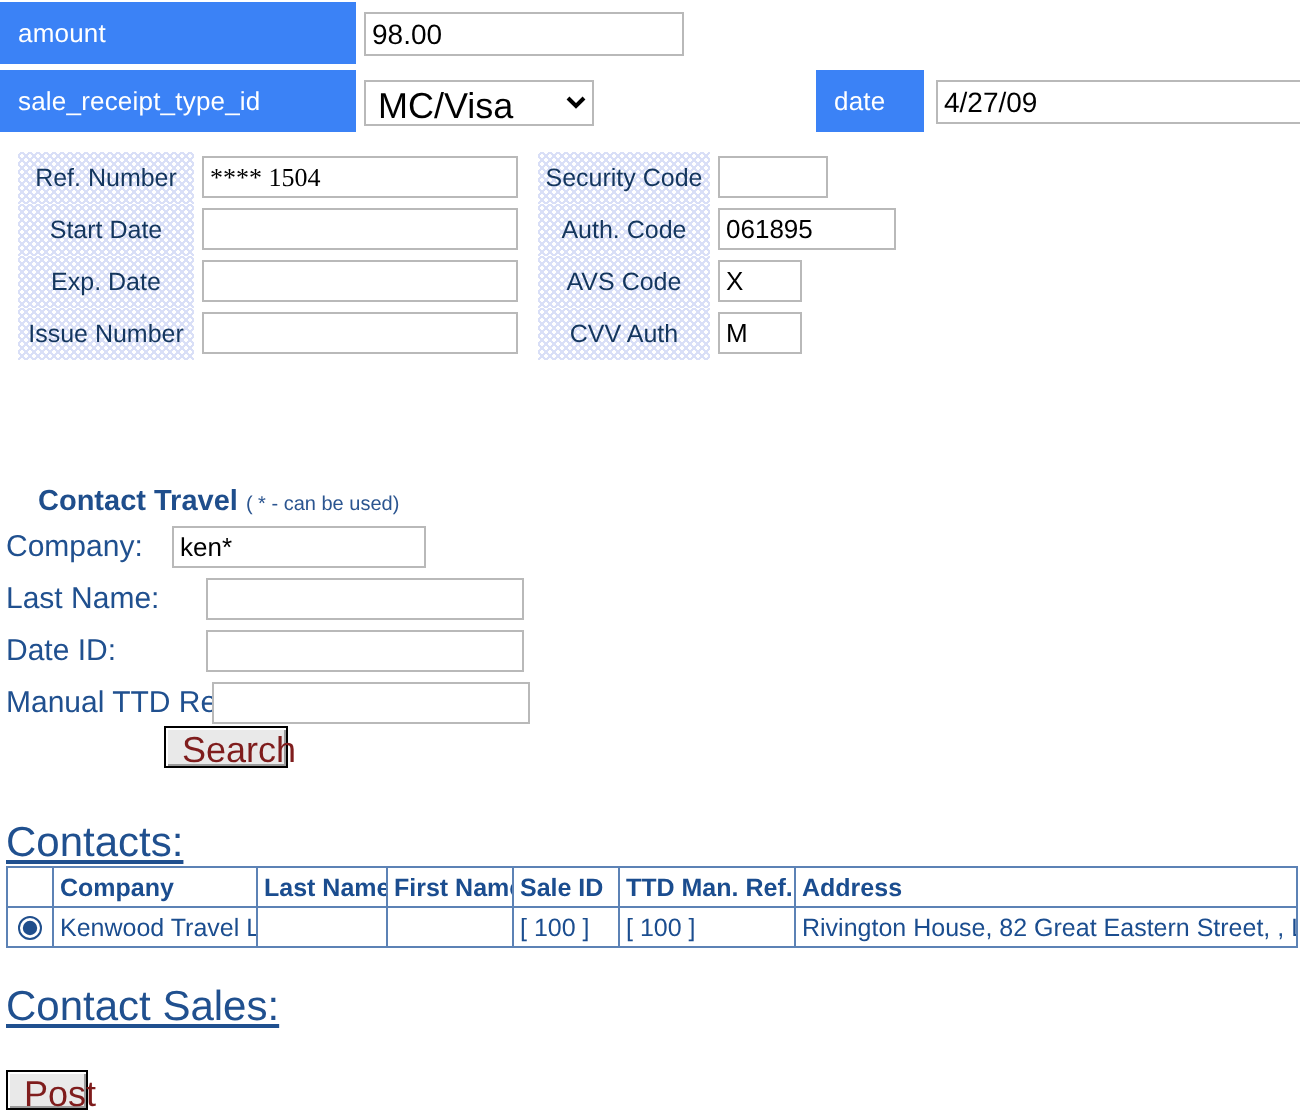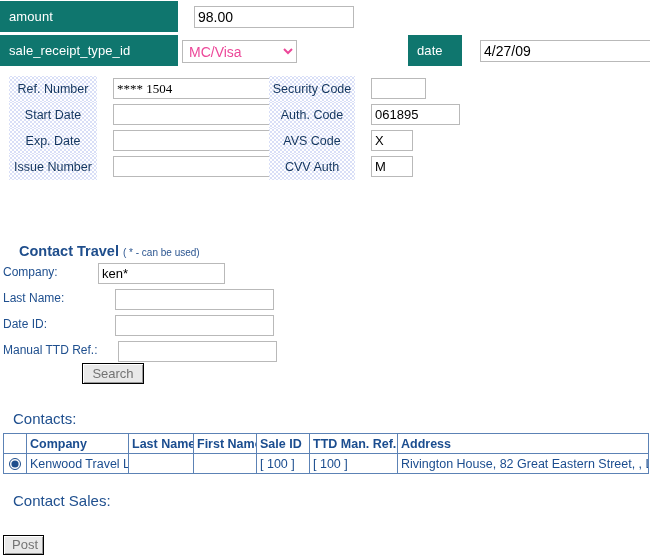--- a/index.html
+++ b/index.html
@@ -11,21 +11,21 @@
     width: 650px;
     height: 557px;
     overflow: hidden;
     font-family: "Liberation Sans", sans-serif;
     font-size: 13px;
     color: #1f3f6e;
     position: relative;
   }
   .banner-label {
     position: absolute;
-    background: #0f766e;
+    background: #3b82f6;
     color: #ffffff;
     font-size: 13px;
     font-family: "Liberation Sans", sans-serif;
     display: flex;
     align-items: center;
     padding-left: 9px;
     box-sizing: border-box;
     height: 31px;
     letter-spacing: 0.1px;
   }
@@ -33,28 +33,27 @@
   .txt {
     font-family: "Liberation Sans", sans-serif;
     font-size: 13px;
     color: #000000;
     border: 1px solid #b9b9b9;
     background: #ffffff;
     box-sizing: border-box;
     padding: 1px 3px;
     outline: none;
     height: 21px;
-    margin-left: 12px;
   }
   .txt.big { height: 22px; font-size: 14px; }
 
   select.sel {
     font-family: "Liberation Sans", sans-serif;
-    font-size: 14px;
-    color: #ec4899;
+    font-size: 18px;
+    color: #000000;
     border: 1px solid #b9b9b9;
     background: #ffffff;
     box-sizing: border-box;
     height: 23px;
     padding: 1px 2px;
     outline: none;
   }
 
   
   .plabel {
@@ -88,46 +87,47 @@
     white-space: nowrap;
   }
   .cs-heading .hint {
     font-weight: normal;
     font-size: 10px;
     color: #2b5590;
   }
   .cs-label {
     position: absolute;
     left: 3px;
-    font-size: 12px;
+    font-size: 15px;
     color: #20508f;
     font-family: "Liberation Sans", sans-serif;
     white-space: nowrap;
   }
 
   .btn {
     position: absolute;
     font-family: "Liberation Sans", sans-serif;
-    font-size: 13px;
-    color: #737373;
+    font-size: 18px;
+    color: #7f1d1d;
     background: #e9e9e9;
     border: 1px solid #000000;
     box-shadow: inset 1px 1px 0 #ffffff, inset -1px -1px 0 #9a9a9a;
     padding: 1px 8px 2px 8px;
     cursor: pointer;
     box-sizing: border-box;
   }
 
   .section-title {
     position: absolute;
-    left: 13px;
-    font-size: 15px;
+    left: 3px;
+    font-size: 21px;
     color: #20508f;
     font-family: "Liberation Sans", sans-serif;
     white-space: nowrap;
+    text-decoration: underline;
   }
 
   
   .ctable {
     position: absolute;
     left: 3px;
     top: 433px;
     border-collapse: collapse;
     font-family: "Liberation Sans", sans-serif;
     font-size: 12.5px;

